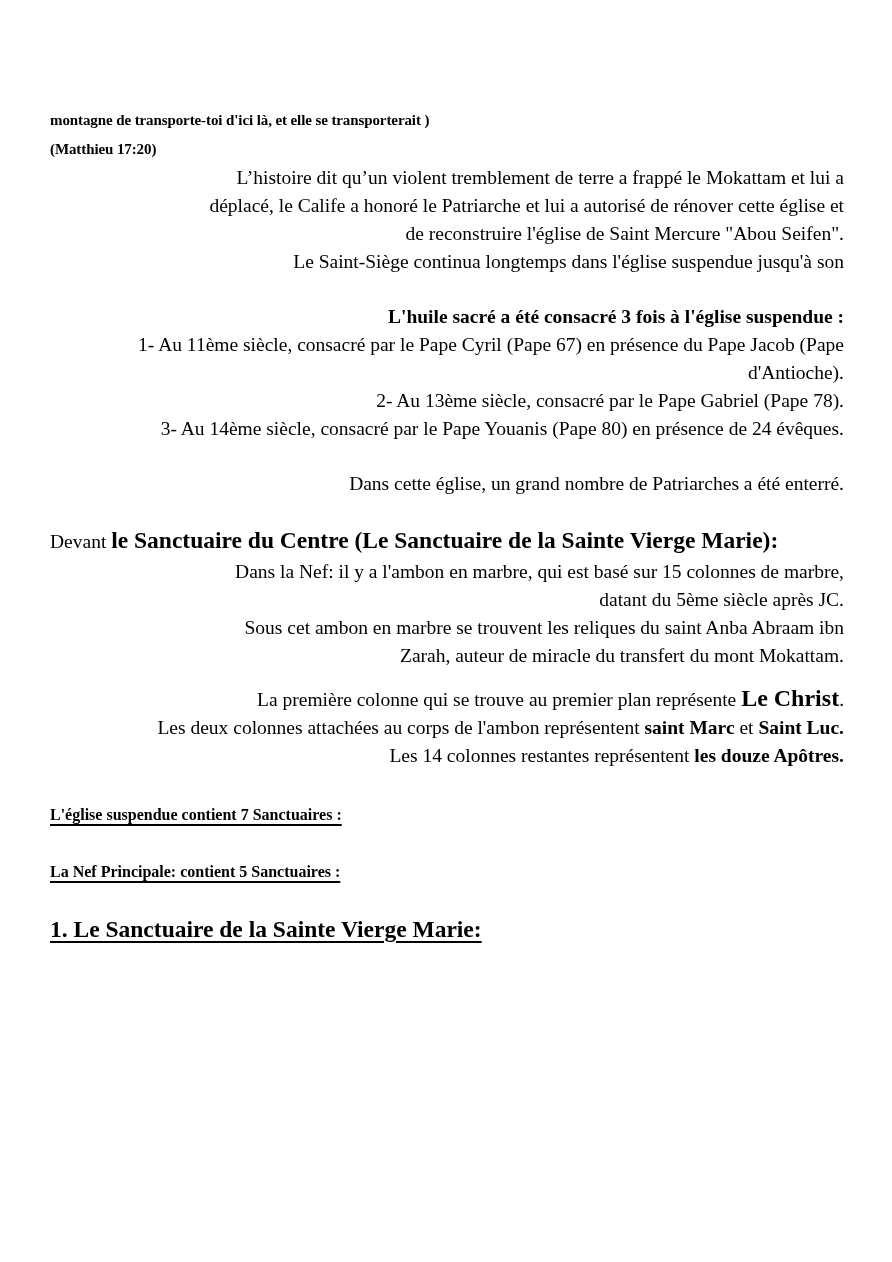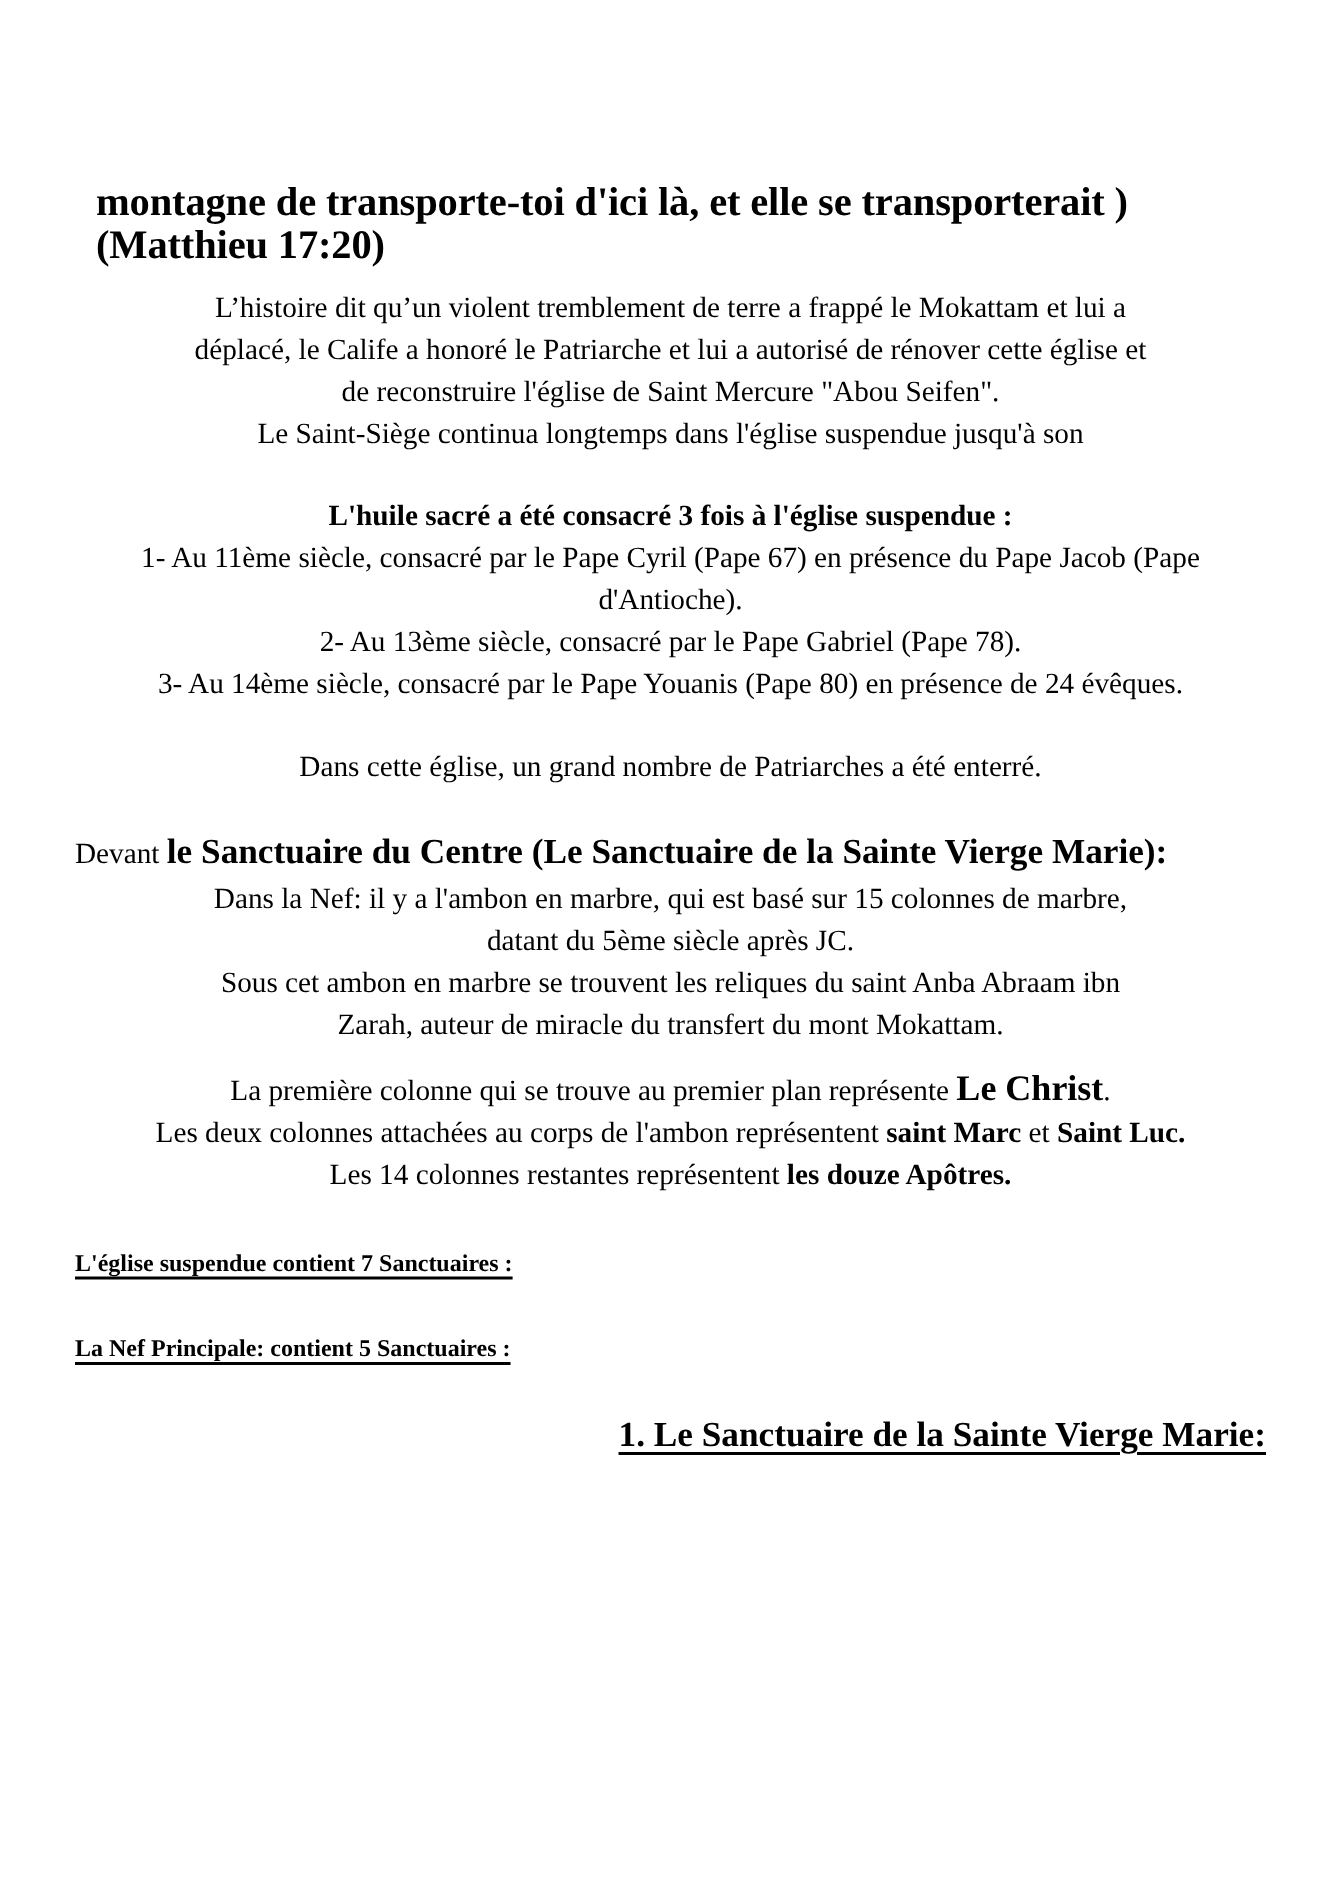--- a/index.html
+++ b/index.html
@@ -21,29 +21,29 @@
     width: 892px;
     height: 1262px;
     padding: 106px 48px 0 50px;
   }
 
   
   .para {
     font-size: 19.5px;
     line-height: 28px;
     margin: 0;
-    text-align: center;
+    text-align: right;
   }
 
   
   .title {
-    font-size: 27px;
+    font-size: 15px;
     font-weight: bold;
     line-height: 29px;
-    margin: 14px;
+    margin: 0;
     letter-spacing: -0.1px;
   }
 
   
   .para-bold-lead {
     font-weight: bold;
   }
 
   
   .gap-sm { height: 14px; }
@@ -71,21 +71,20 @@
     font-size: 16px;
     line-height: 30px;
   }
   .ul-head .u {
     text-decoration: underline;
     text-decoration-thickness: 2px;
     text-underline-offset: 4px;
   }
   .ul-head.bigger {
     font-size: 23.5px;
-    text-align: right;
   }
 
   
   .b { font-weight: bold; }
   .big-bold {
     font-weight: bold;
     font-size: 24px;
   }
   .lead-big-bold {
     font-weight: bold;

